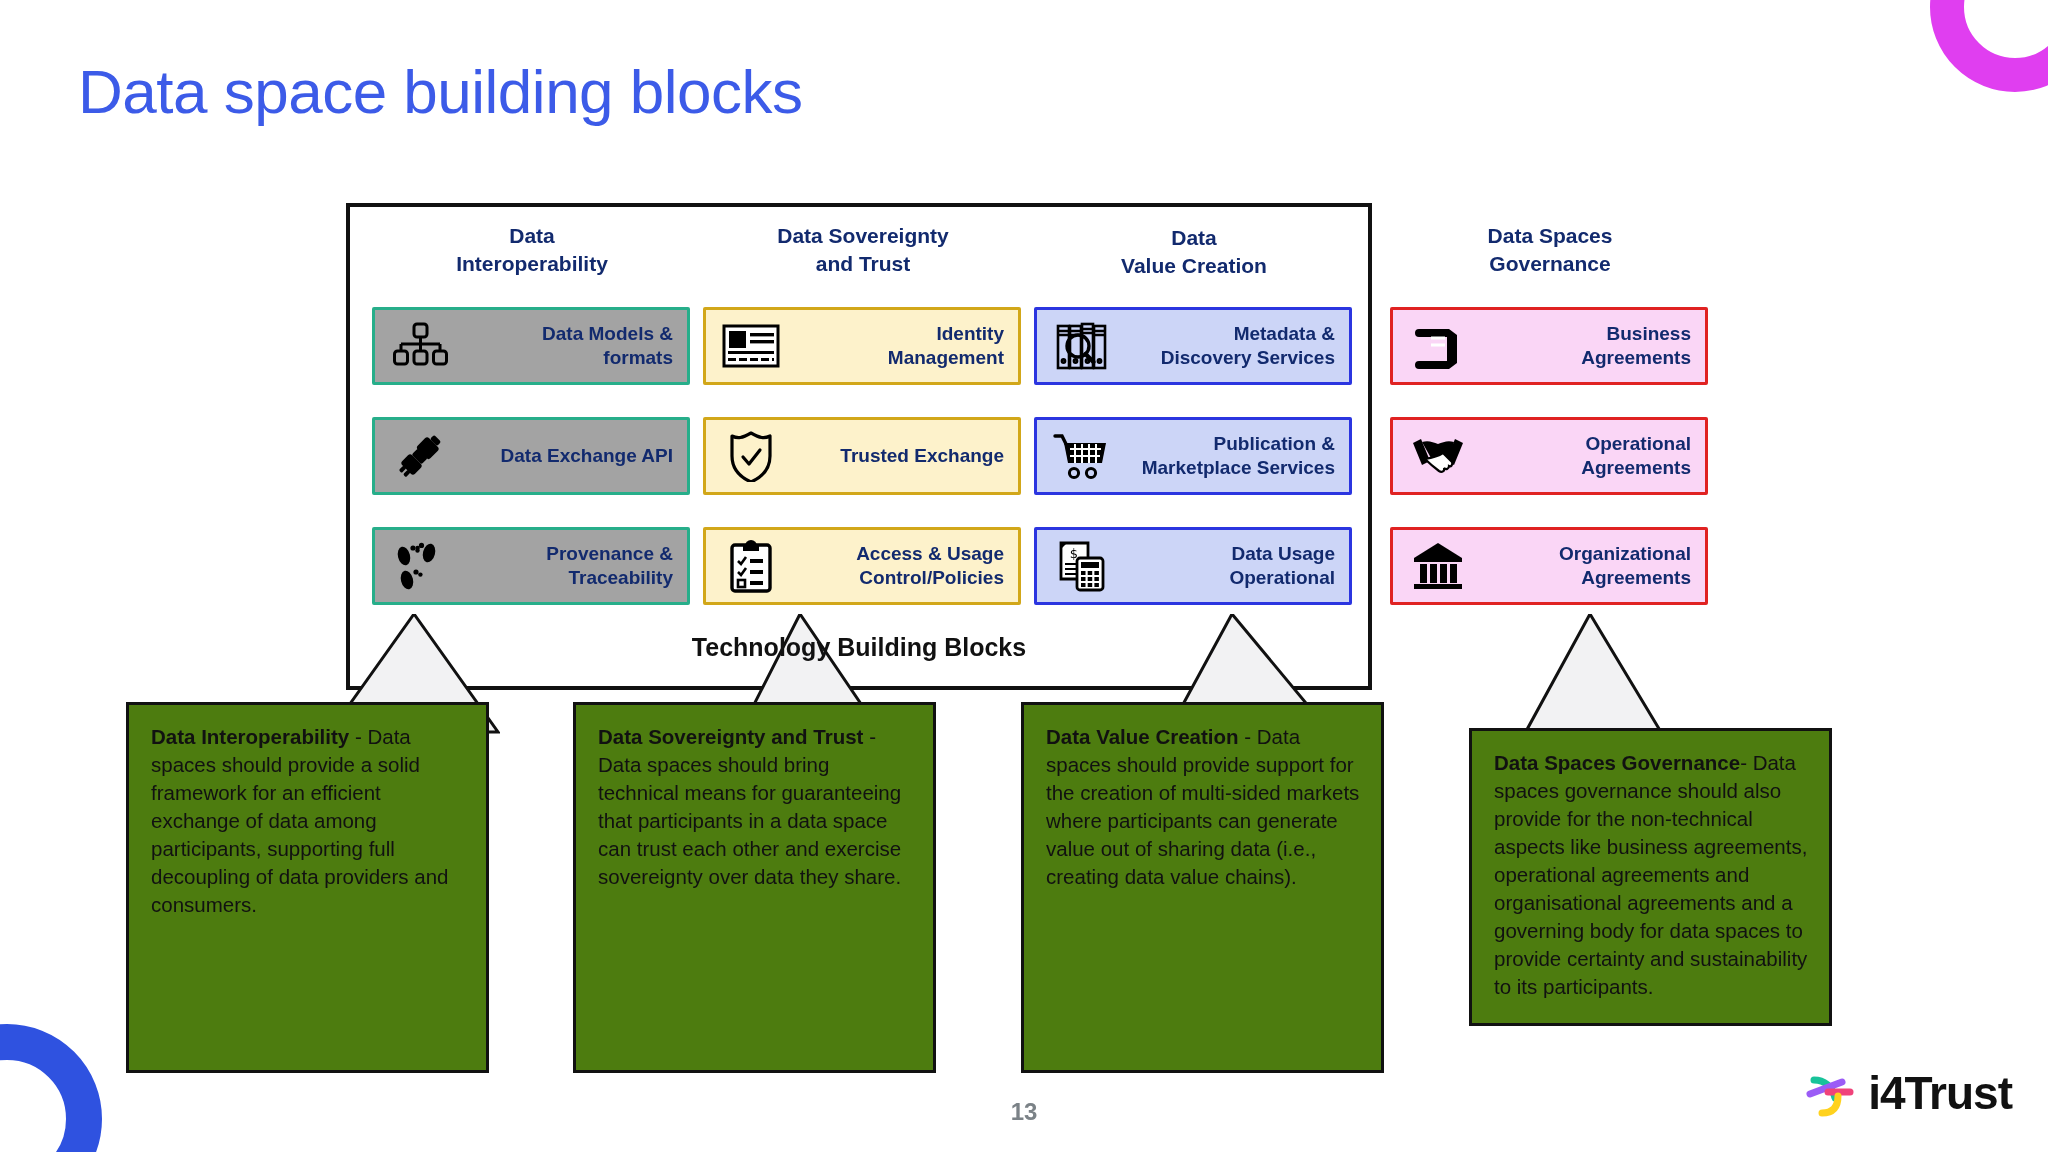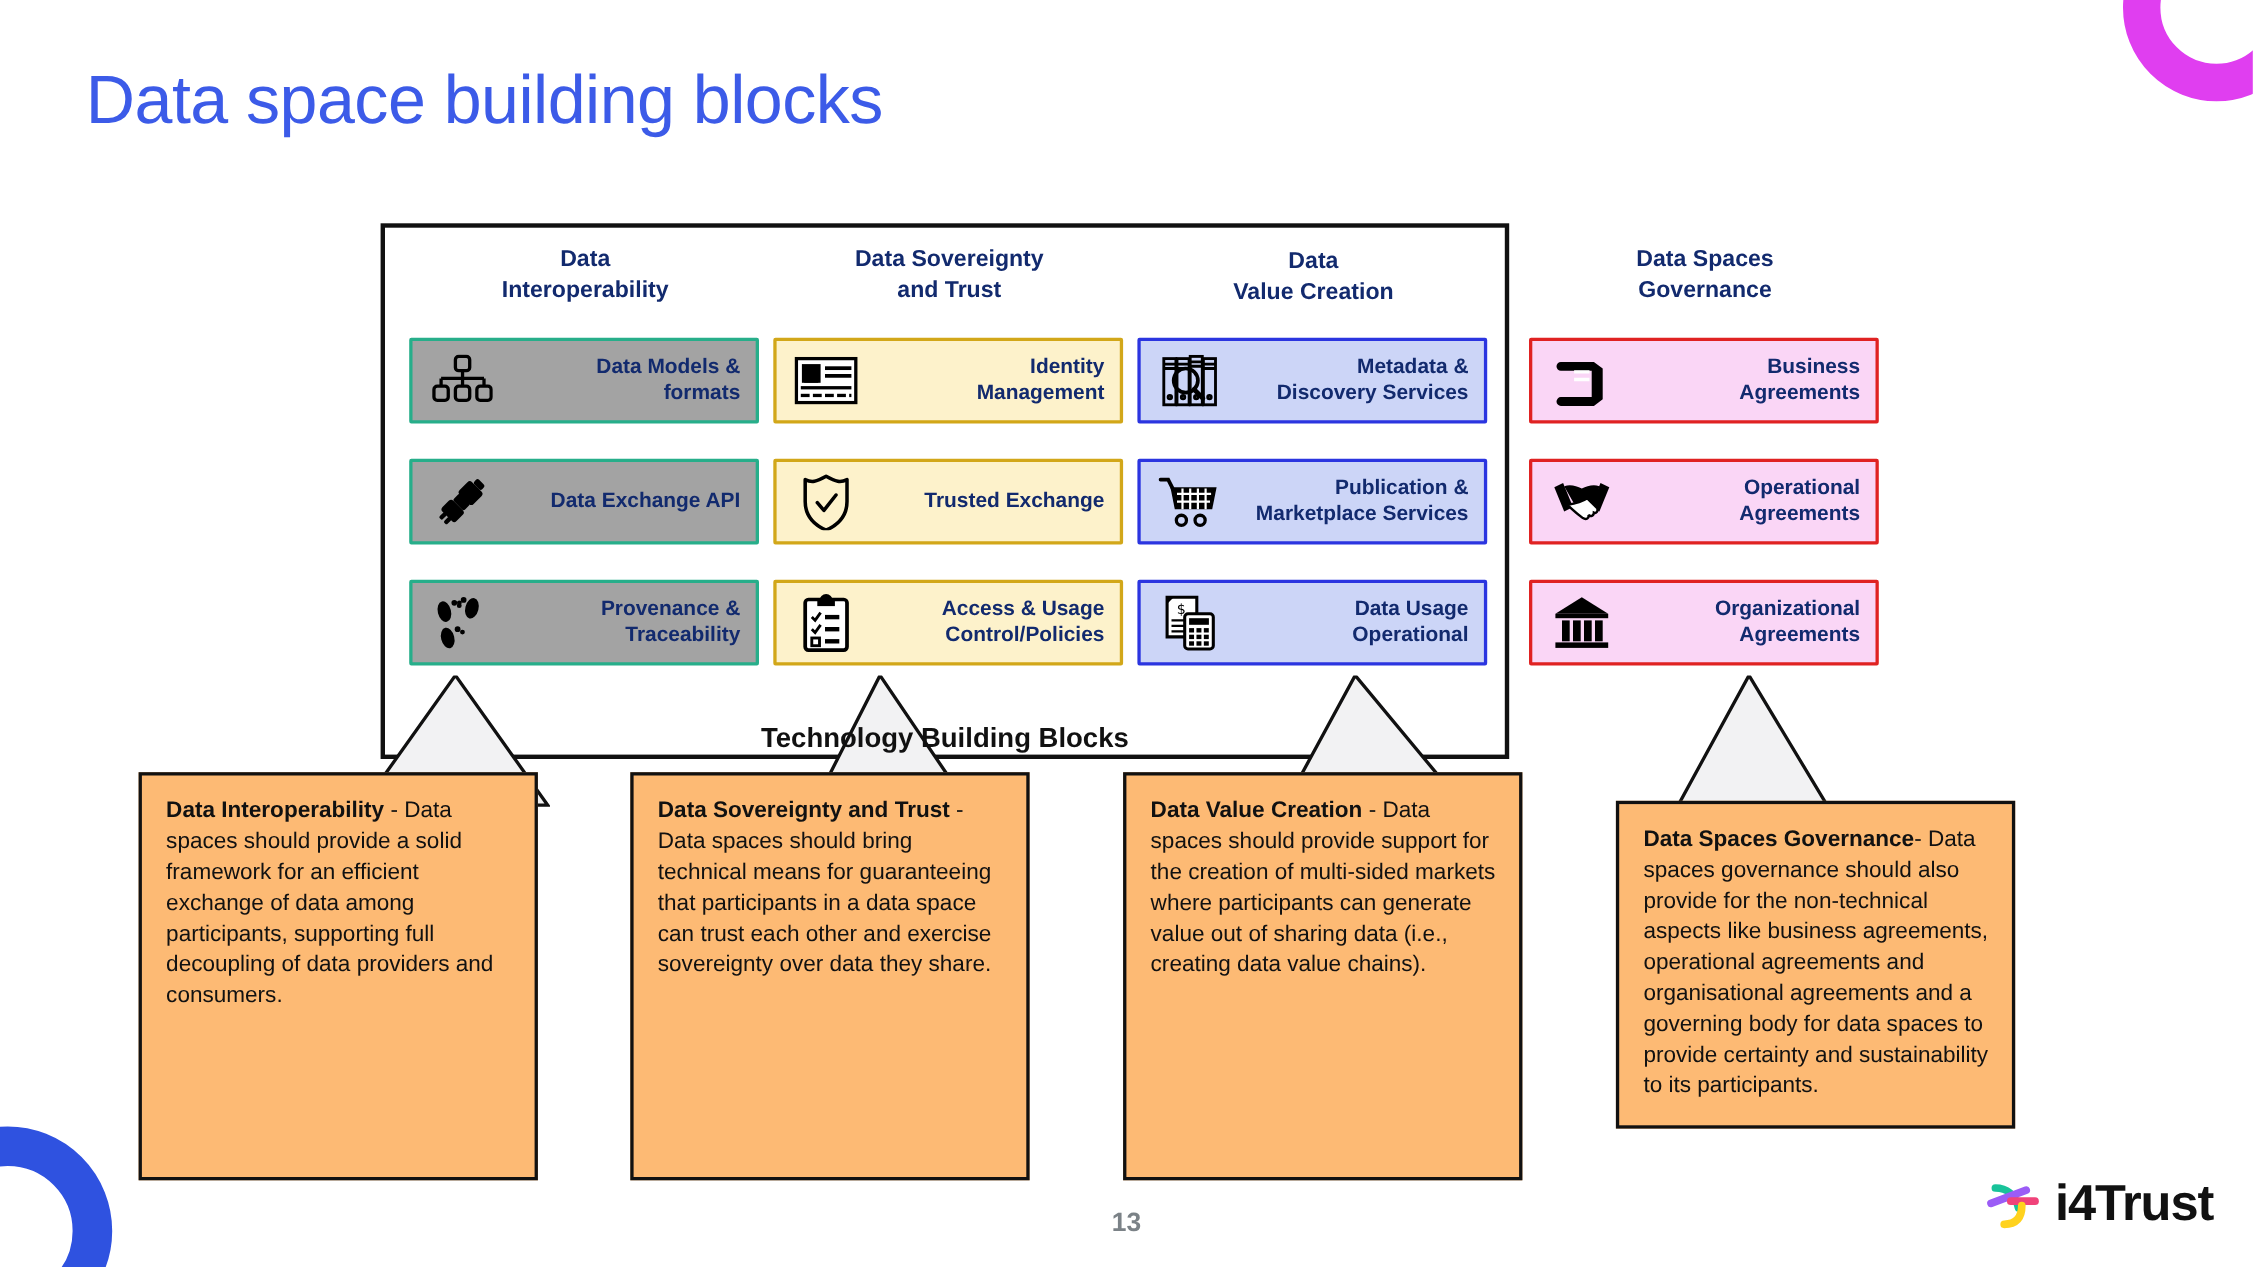--- a/index.html
+++ b/index.html
@@ -47,21 +47,20 @@
   }
   .tech-label{
     position:absolute;
     left:346px;top:633px;
     width:1026px;
     text-align:center;
     font-size:25px;
     font-weight:bold;
     color:#111;
     z-index:7;
-    margin-top:24px;
   }
 
   
   .col-head{
     position:absolute;
     text-align:center;
     font-size:21px;
     font-weight:bold;
     color:#122a6e;
     line-height:1.33;
@@ -101,21 +100,21 @@
   .yellow{background:#fdf2cb;border-color:#d2a719;}
   .blue{background:#ccd5f7;border-color:#2b35e0;}
   .pink{background:#fad6f6;border-color:#e02222;}
 
   .r1{top:307px;} .r2{top:417px;} .r3{top:527px;}
   .cA{left:372px;} .cB{left:703px;} .cC{left:1034px;} .cD{left:1390px;}
 
   
   .callout{
     position:absolute;
-    background:#fdba74;
+    background:#4d7c0f;
     border:3px solid #111;
     box-sizing:border-box;
     z-index:6;
   }
   .callout .ctext{
     padding:18px 20px 0 22px;
     font-size:20.5px;
     line-height:1.365;
     color:#111;
   }

